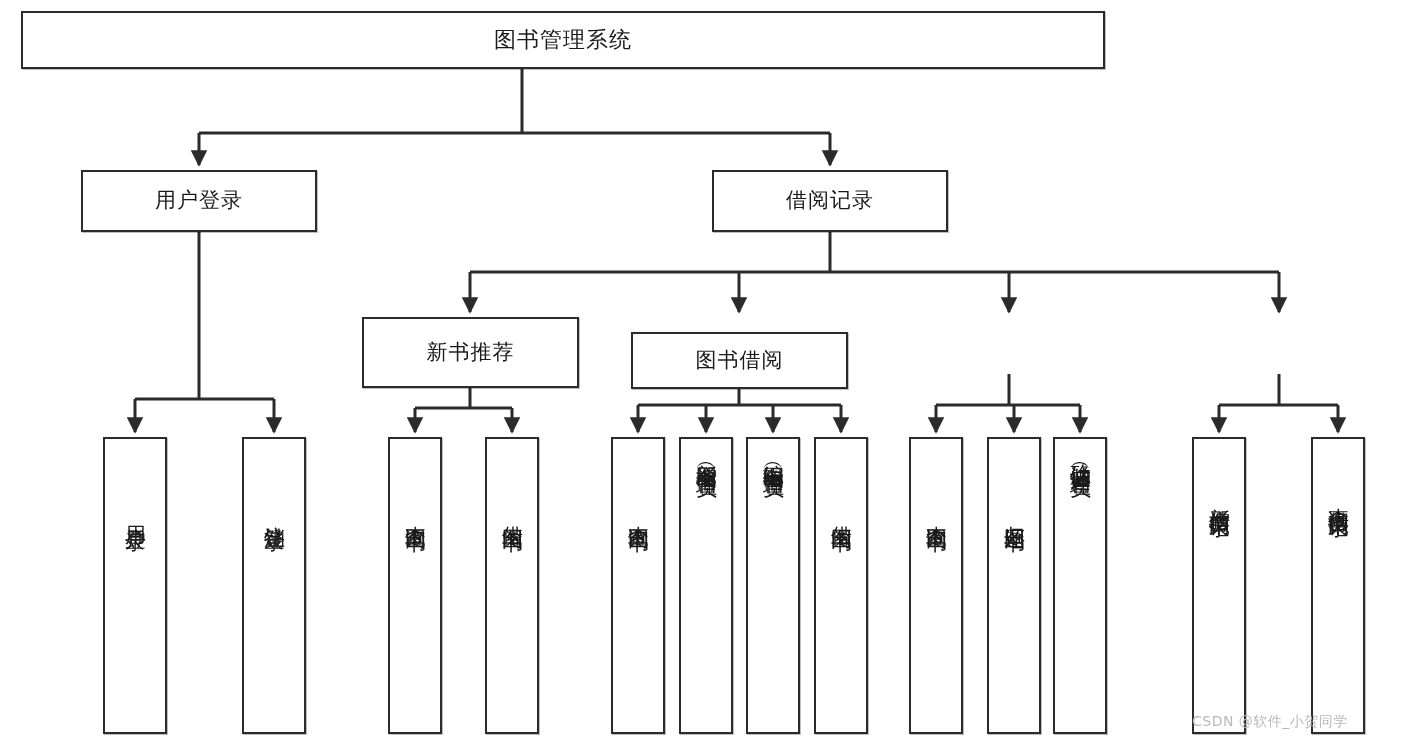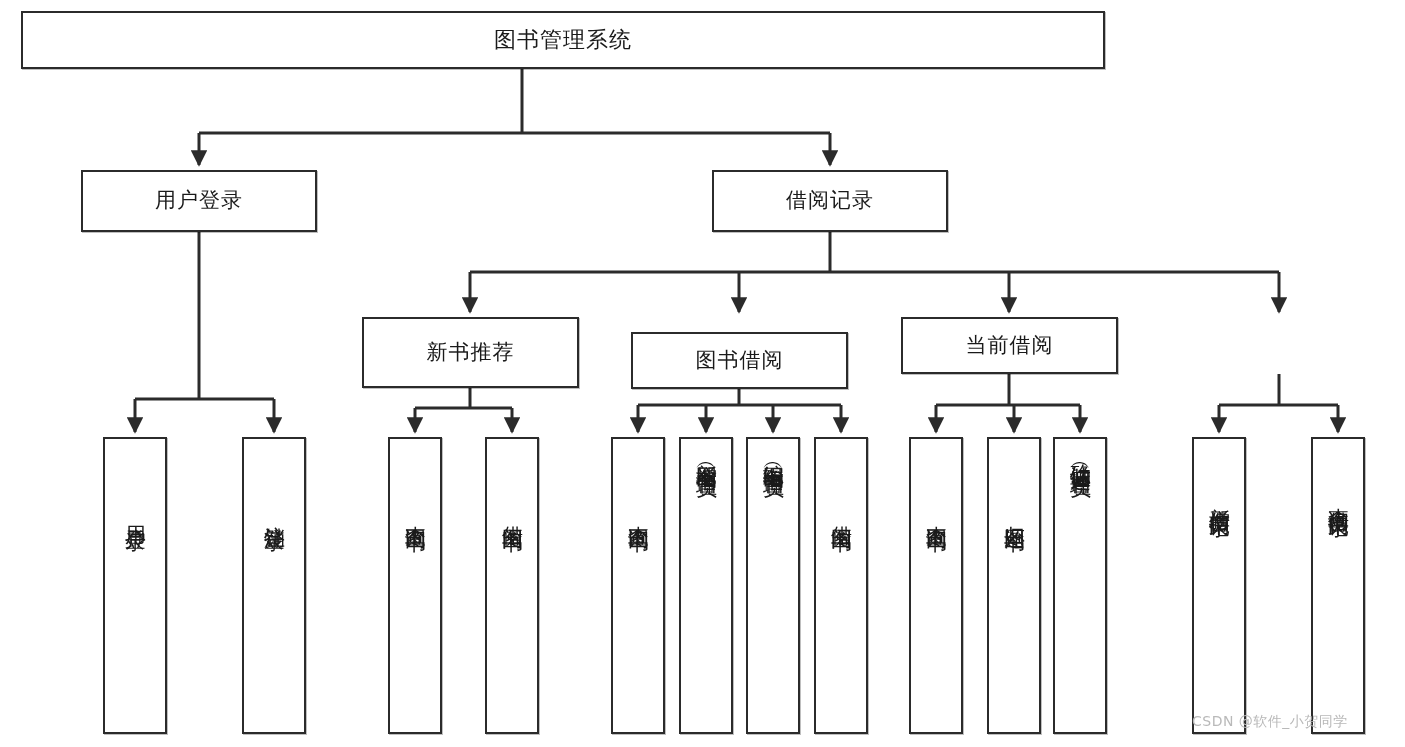--- a/index.html
+++ b/index.html
@@ -123,21 +123,20 @@
     </g>
   </svg>
 
   <div class="node h root" style="left:21px; top:11px; width:1084px; height:58px;">图书管理系统</div>
 
   <div class="node h" style="left:81px; top:170px; width:236px; height:62px;">用户登录</div>
   <div class="node h" style="left:712px; top:170px; width:236px; height:62px;">借阅记录</div>
 
   <div class="node h" style="left:362px; top:317px; width:217px; height:71px;">新书推荐</div>
   <div class="node h" style="left:631px; top:317px; width:217px; height:57px;margin-top:15px;">图书借阅</div>
-  <div class="node h" style="left:901px; top:317px; width:217px; height:57px;">当前借阅</div>
 
   <div id="leaf-host">
       <div class="node v" style="left: 103px; top: 437px; width: 64px; height: 297px; padding-top: 70px;">
         <span class="vtext">用户登录</span>
       </div>
       <div class="node v" style="left: 242px; top: 437px; width: 64px; height: 297px; padding-top: 70px;">
         <span class="vtext">注销登录</span>
       </div>
       <div class="node v" style="left: 388px; top: 437px; width: 54px; height: 297px; padding-top: 70px;">
         <span class="vtext">查询图书</span>

